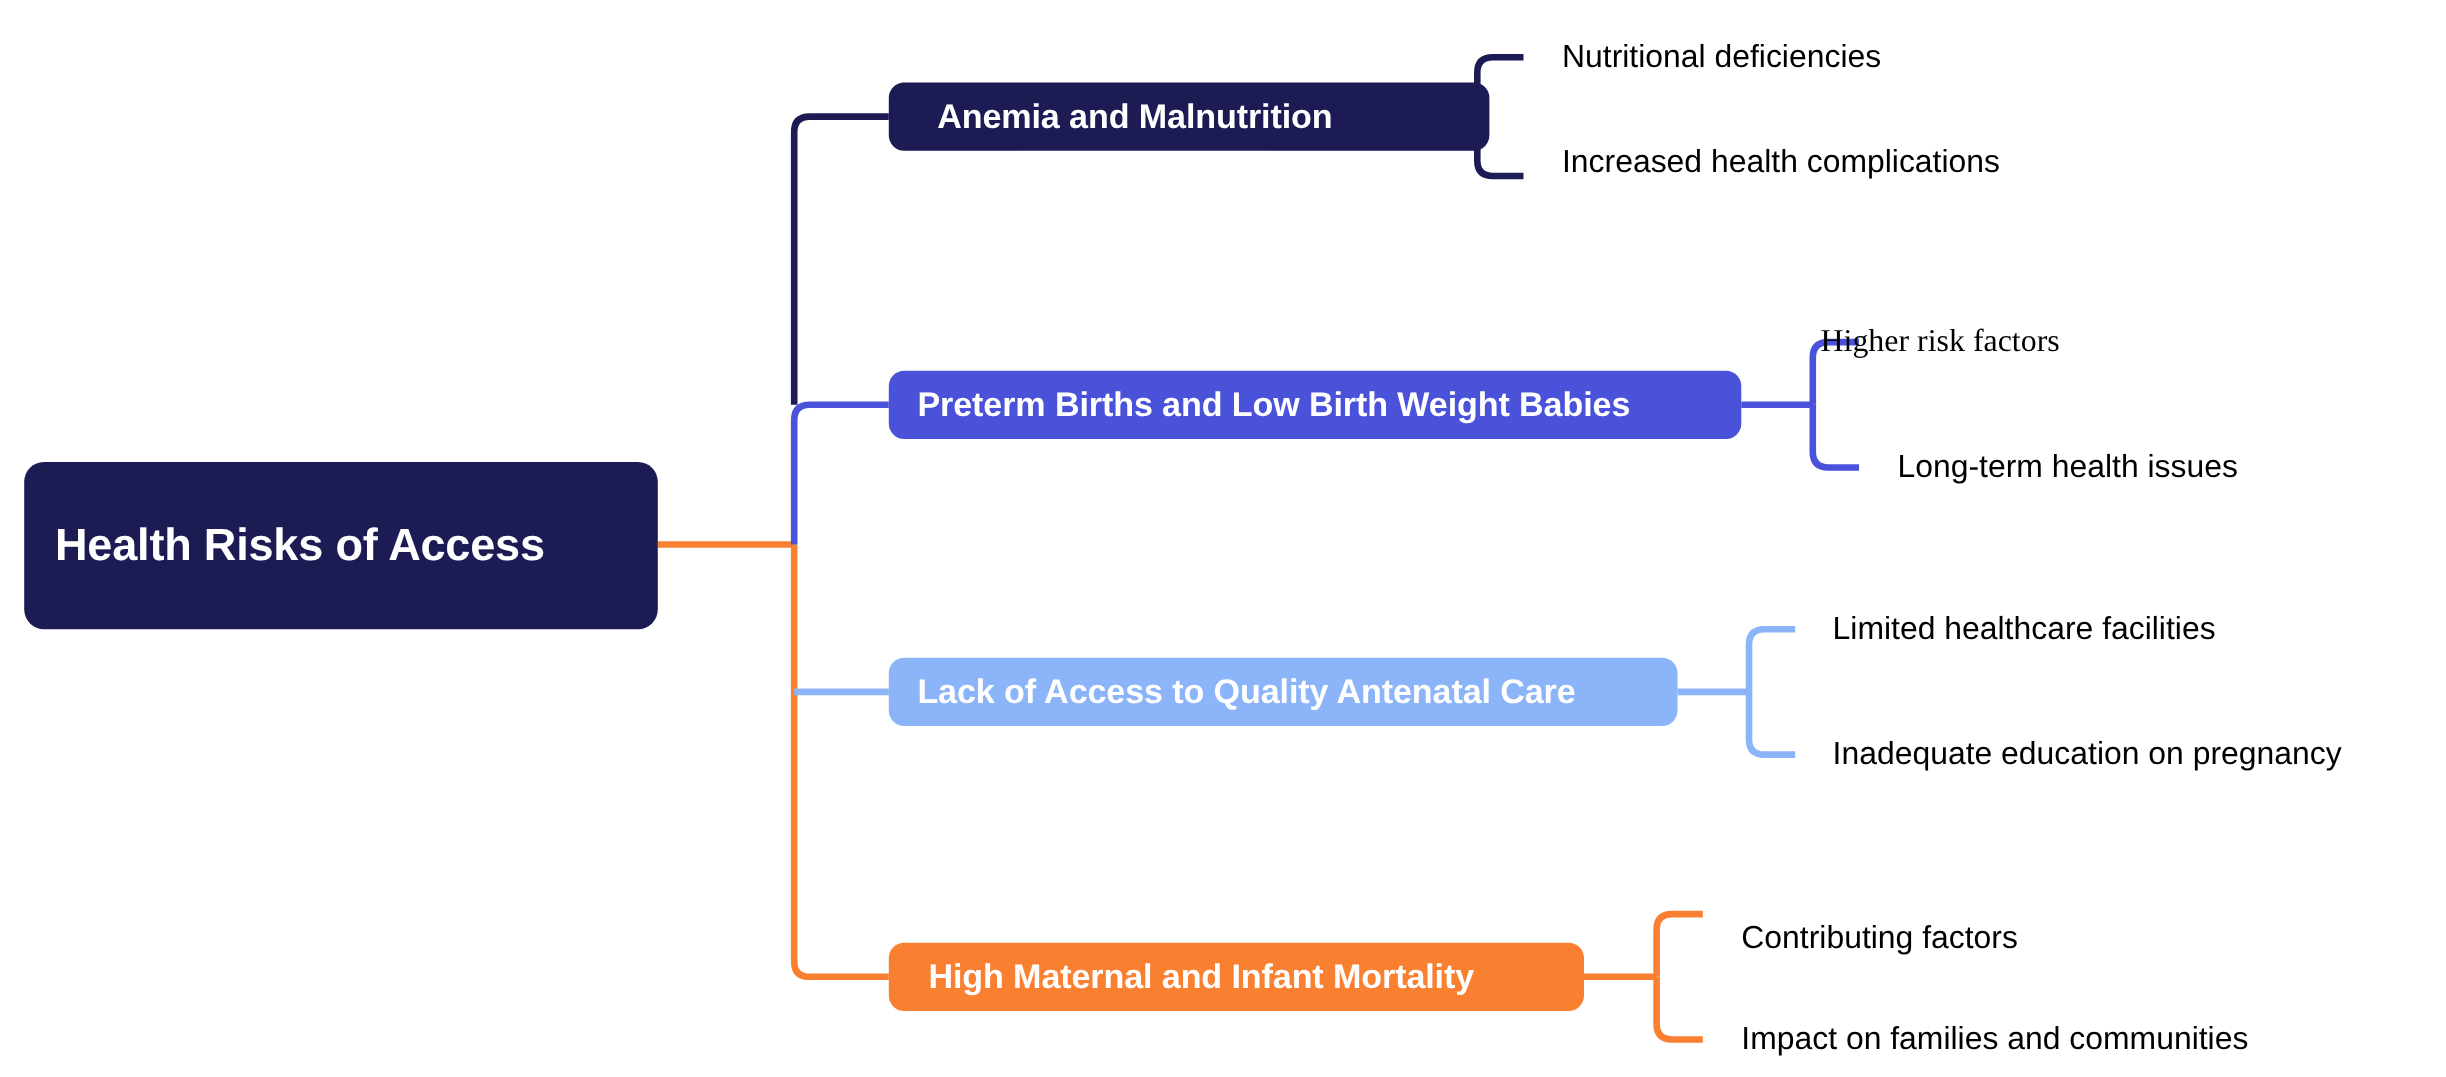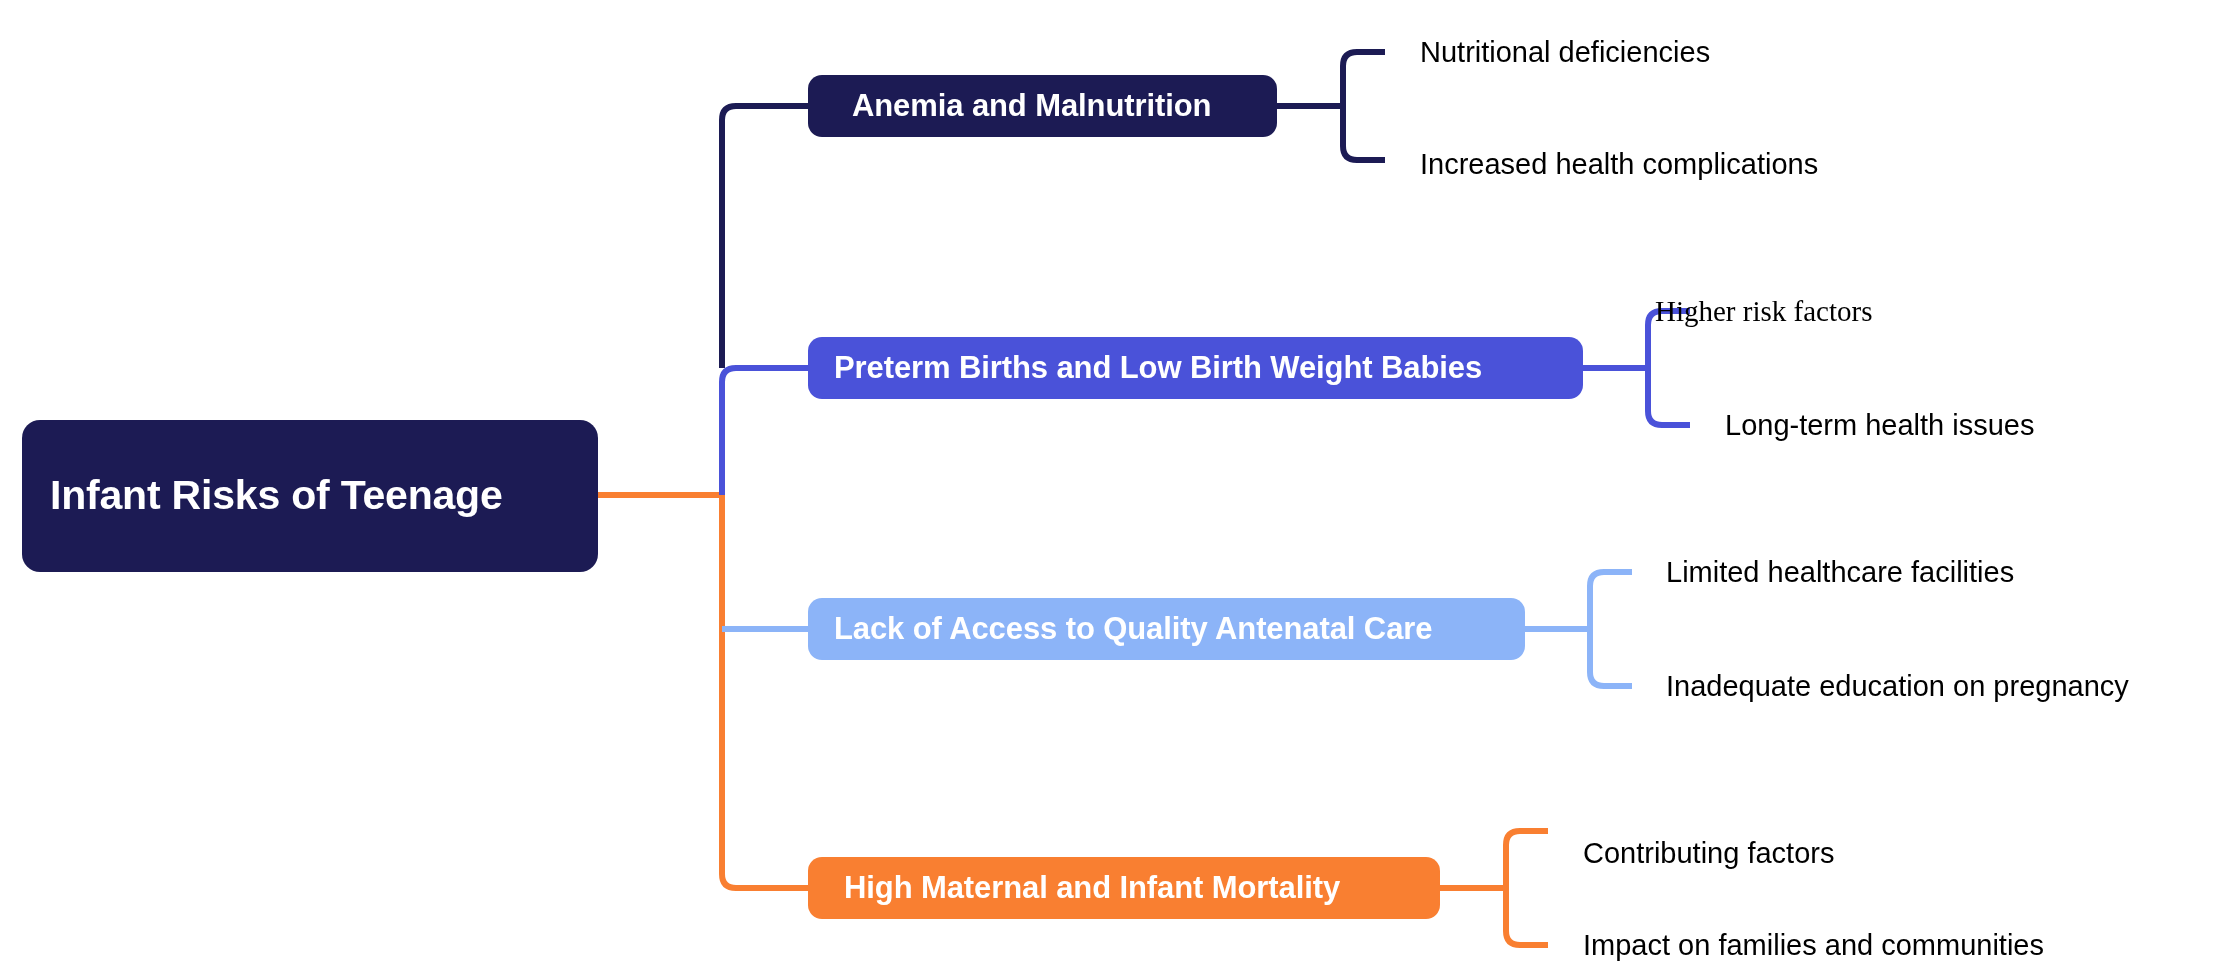--- a/index.html
+++ b/index.html
@@ -48,21 +48,21 @@
     line-height: 1.25;
     letter-spacing: -0.2px;
   }
   .node-branch {
     height: 62px;
     padding: 0 26px;
     font-size: 31px;
     white-space: nowrap;
     letter-spacing: -0.1px;
   }
-  .branch-1 { left: 808px;  top: 75px;  width: 469px; padding-left: 44px; }
+  .branch-1 { left: 808px;  top: 75px;  width: 546px; padding-left: 44px; }
   .branch-2 { left: 808px;  top: 337px; width: 775px; }
   .branch-3 { left: 808px;  top: 598px; width: 717px; }
   .branch-4 { left: 808px;  top: 857px; width: 632px; padding-left: 36px; }
 
   .leaf-label {
     position: absolute;
     color: #000000;
     font-size: 29px;
     white-space: nowrap;
     line-height: 1;
@@ -99,42 +99,42 @@
     <path d="M 1590 629 L 1590 586 Q 1590 572 1604 572 L 1632 572" fill="none" stroke="#8cb4f8" stroke-width="6" stroke-linejoin="round"></path>
     <path d="M 1590 629 L 1590 672 Q 1590 686 1604 686 L 1632 686" fill="none" stroke="#8cb4f8" stroke-width="6" stroke-linejoin="round"></path>
 
     <path d="M 1440 888 L 1506 888" fill="none" stroke="#f97f31" stroke-width="6"></path>
     <path d="M 1506 888 L 1506 845 Q 1506 831 1520 831 L 1548 831" fill="none" stroke="#f97f31" stroke-width="6" stroke-linejoin="round"></path>
     <path d="M 1506 888 L 1506 931 Q 1506 945 1520 945 L 1548 945" fill="none" stroke="#f97f31" stroke-width="6" stroke-linejoin="round"></path>
   </svg>
 
   <div class="node node-root" style="background:#1c1b54;">
     <div>
-      <span>Infant Risks of Teenage</span><br>
+      <span>Health Risks of Access</span><br>
     </div>
   </div>
 
   <div class="node node-branch branch-1" style="background:#1c1b54;">
     <span>Anemia and Malnutrition</span>
   </div>
 
   <div class="node node-branch branch-3" style="background:#8cb4f8;">
     <span>Lack of Access to Quality Antenatal Care</span>
   </div>
 
   <div class="node node-branch branch-2" style="background:#4a52d9;">
     <span>Preterm Births and Low Birth Weight Babies</span>
   </div>
 
   <div class="node node-branch branch-4" style="background:#f97f31;">
     <span>High Maternal and Infant Mortality</span>
   </div>
 
   <div class="leaf-label" style="left:1420px; top:52px;">Nutritional deficiencies</div>
-  <div class="leaf-label" style="left:1420px; top:164px;">Increased health complications</div>
+  <div class="leaf-label" style="left:1420px; top:148px;">Increased health complications</div>
 
   <div class="leaf-label" style="left:1655px; top:311px;font-family:Liberation Serif, serif;">Higher risk factors</div>
   <div class="leaf-label" style="left:1666px; top:572px;">Limited healthcare facilities</div>
 
   <div class="leaf-label" style="left:1725px; top:425px;">Long-term health issues</div>
   <div class="leaf-label" style="left:1666px; top:686px;">Inadequate education on pregnancy</div>
 
   <div class="leaf-label" style="left:1583px; top:831px;margin-top:22px;">Contributing factors</div>
   <div class="leaf-label" style="left:1583px; top:945px;">Impact on families and communities</div>
 

